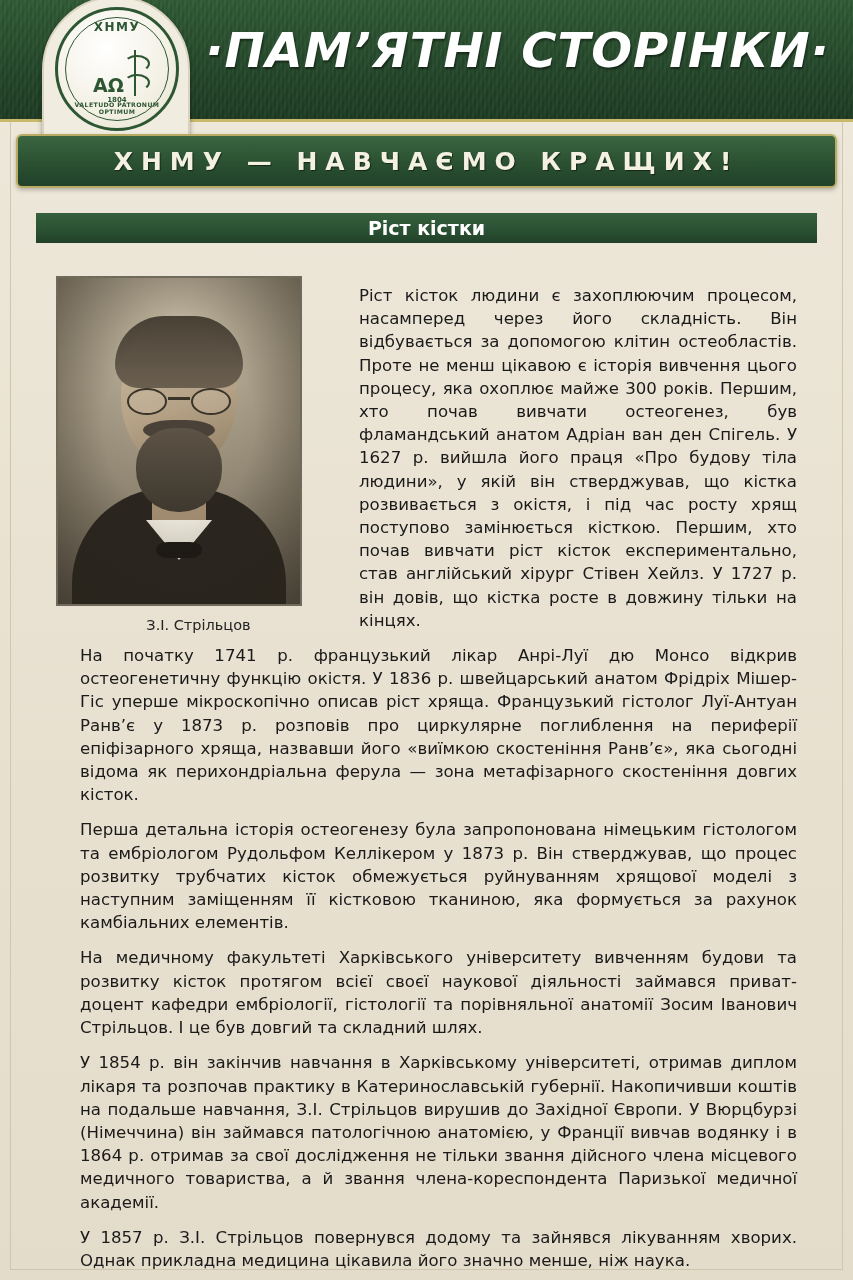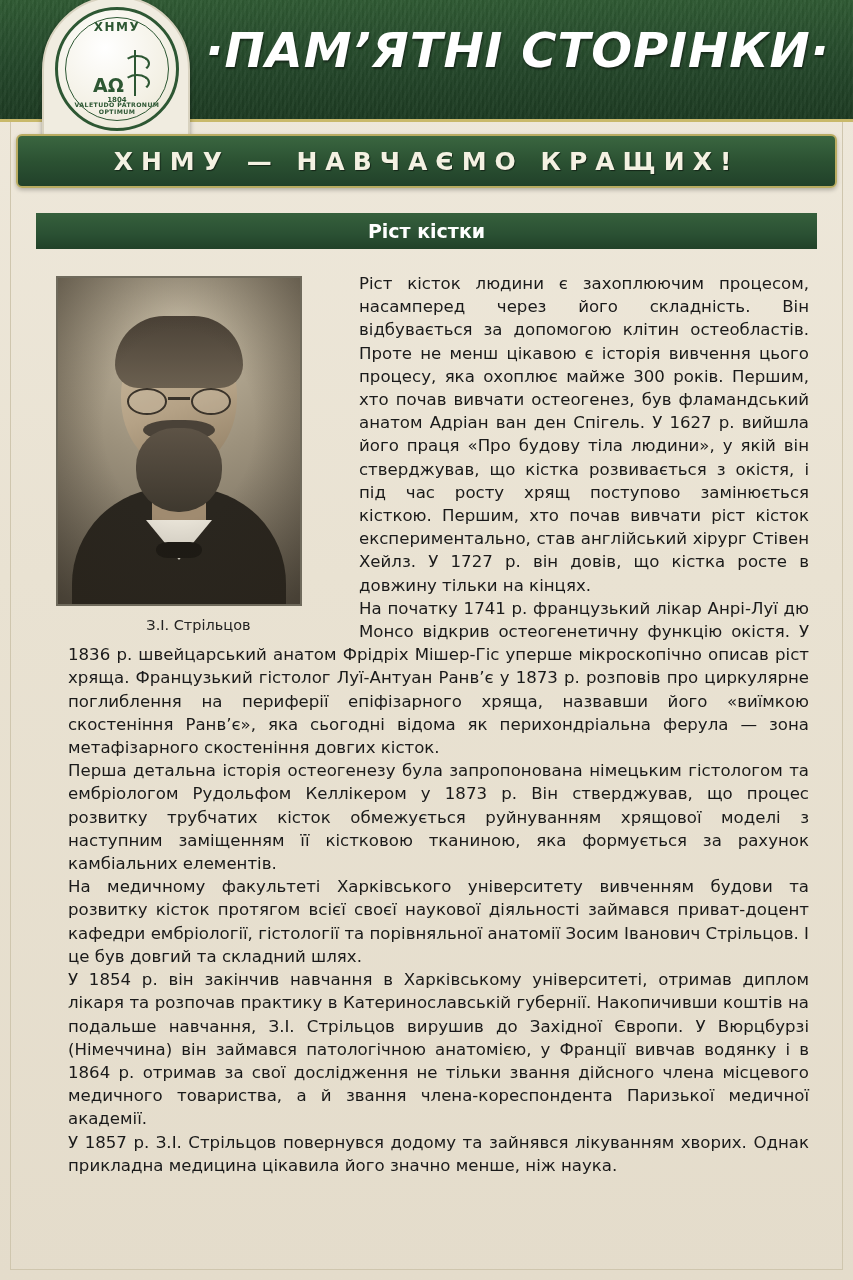--- a/index.html
+++ b/index.html
@@ -171,21 +171,21 @@
     letter-spacing: 8px;
     white-space: nowrap;
     text-shadow: 1px 1px 1px rgba(0,0,0,0.5);
     text-align: right;
   }
 
   
   .article-bar {
     position: absolute;
     left: 36px; right: 36px; top: 213px;
-    height: 36px;
+    height: 30px;
     background: linear-gradient(180deg, #36603c 0%, #2a5033 60%, #214128 100%);
     display: flex;
     align-items: center;
     justify-content: center;
   }
   .article-bar-text {
     color: #ffffff;
     font-size: 19px;
     font-weight: 700;
   }
@@ -310,21 +310,21 @@
     position: absolute; inset: 0;
     background: radial-gradient(ellipse 78% 72% at 50% 45%, rgba(0,0,0,0) 40%, rgba(40,34,25,0.55) 100%);
   }
   .caption {
     margin-top: 8px;
     text-align: center;
     font-size: 14.5px;
     color: #232323;
   }
   .content p {
-    margin: 0;
+    margin: 12px;
     padding-left: 12px;
   }
   .content p + p { margin-top: 0; }
 </style>
 </head>
 <body>
 
 <div class="page">
   <div class="page-border"></div>
 

